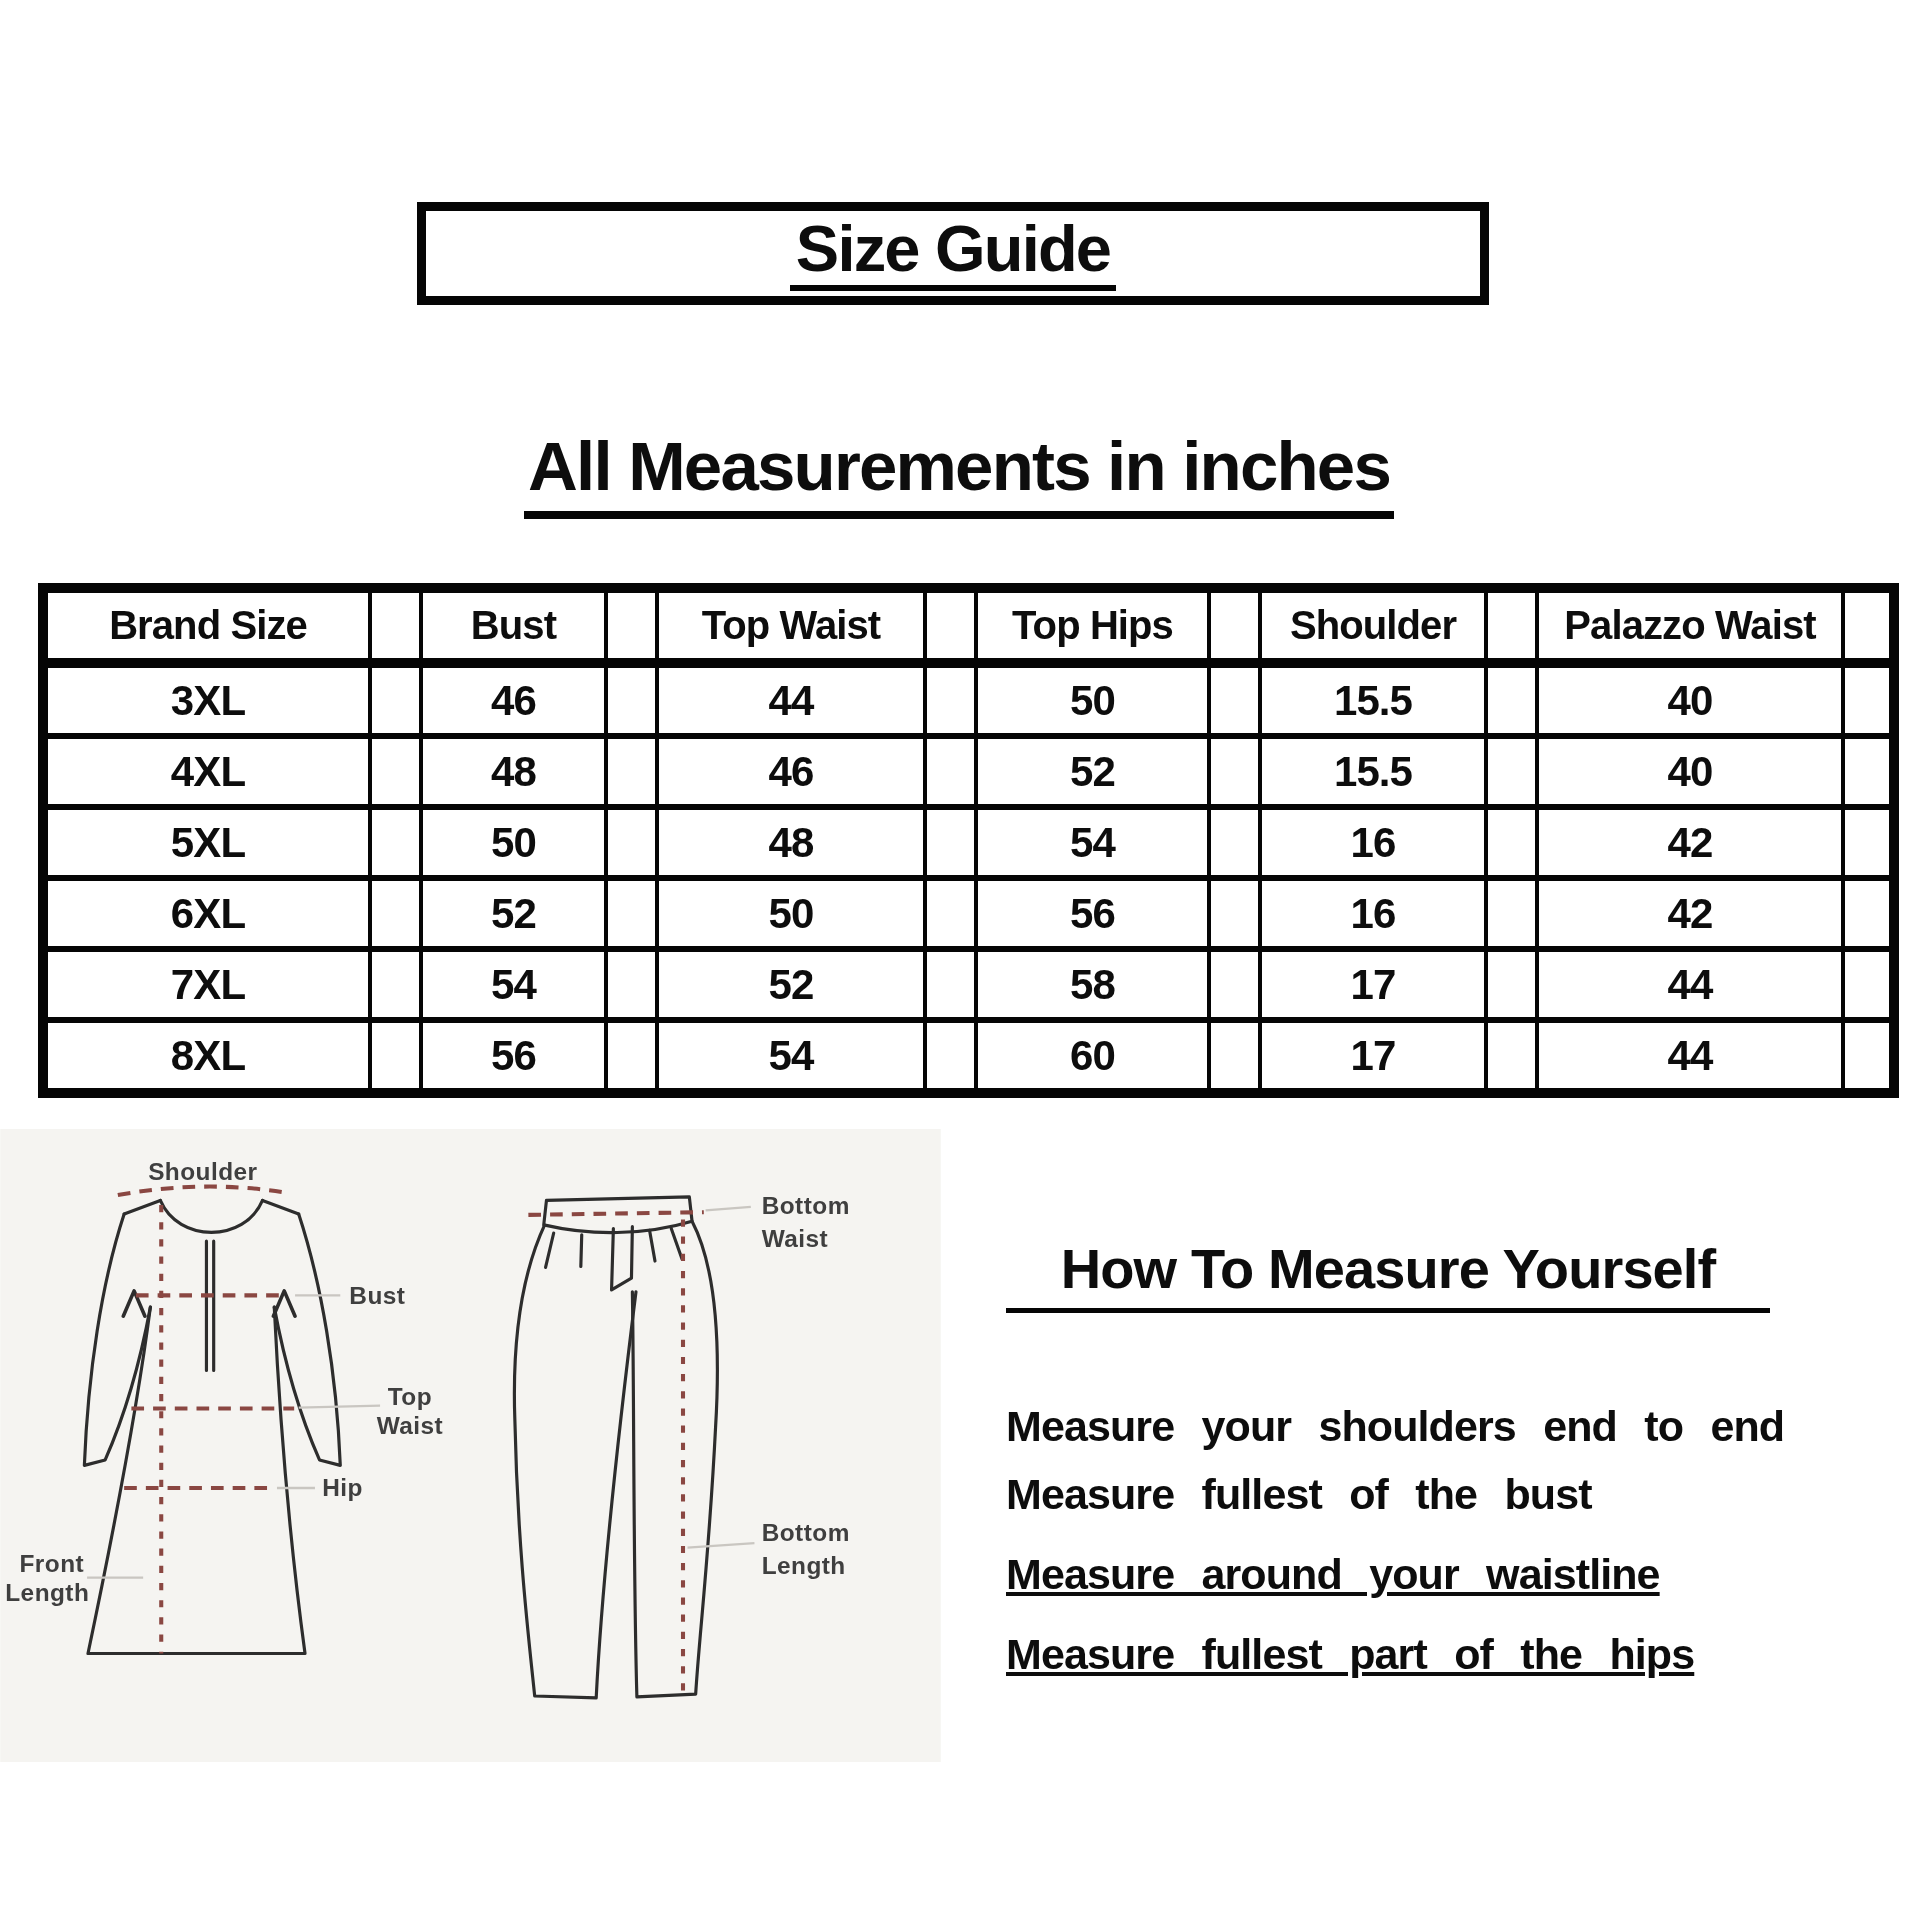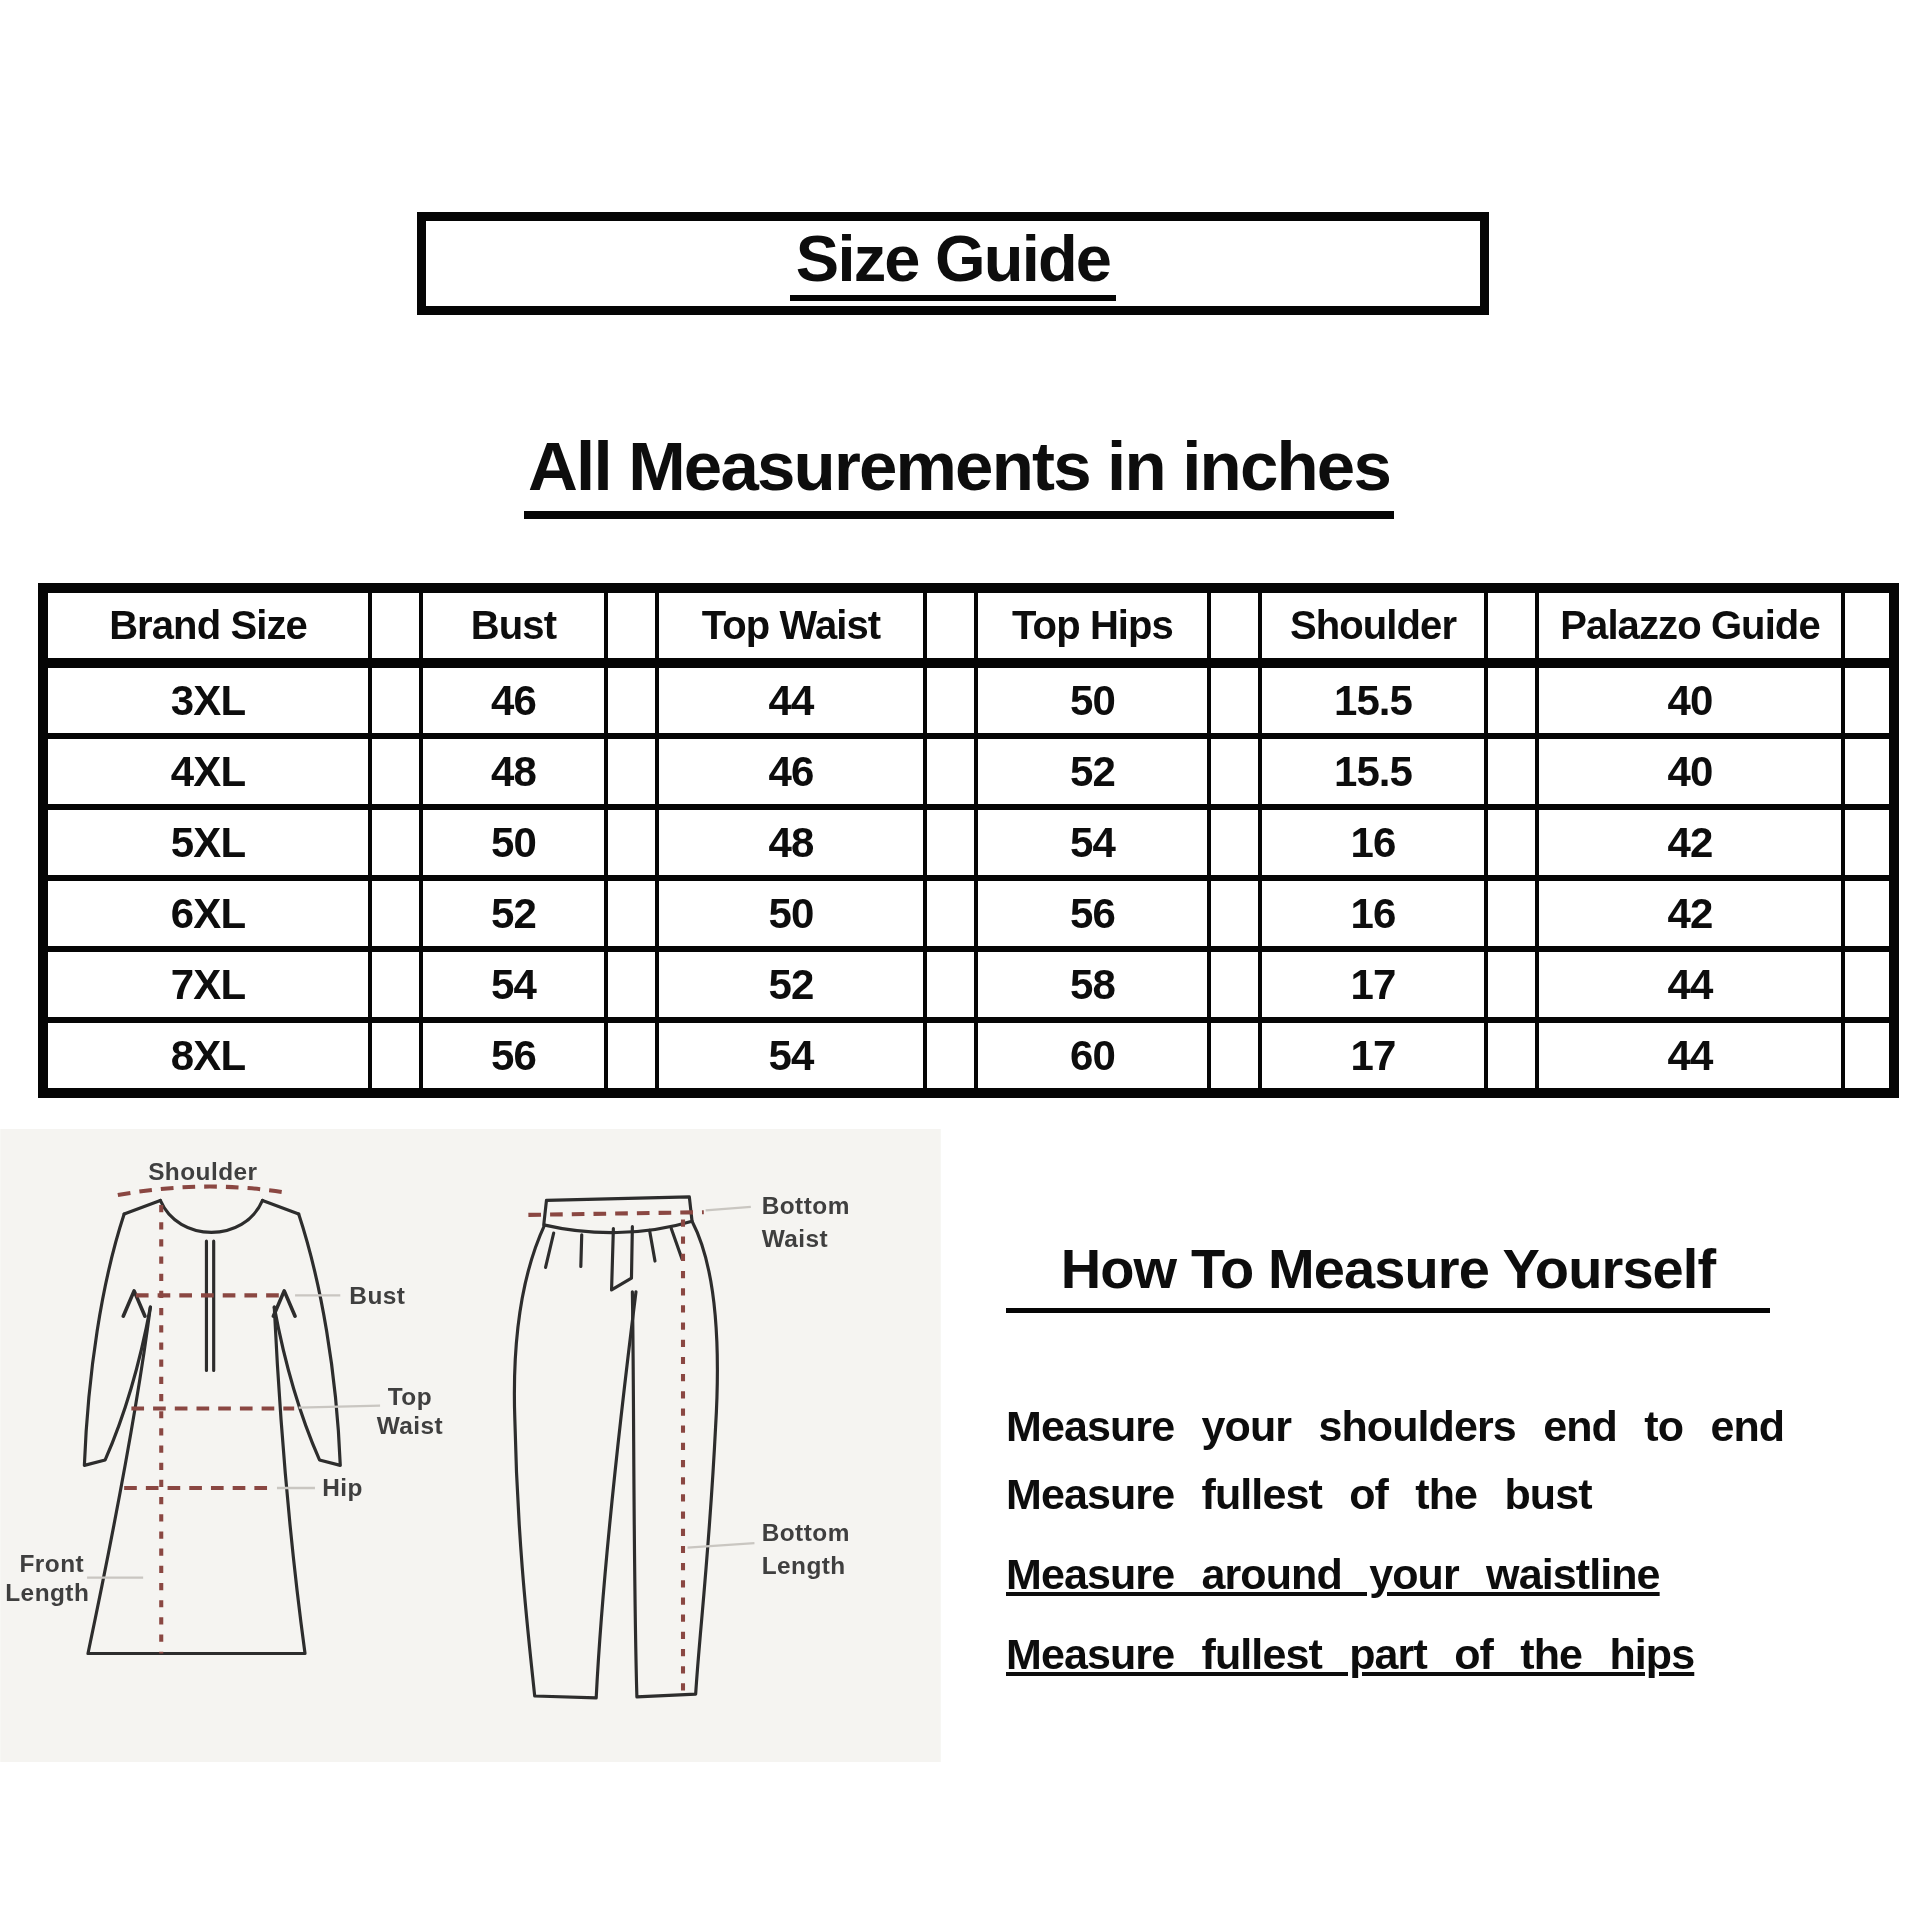--- a/index.html
+++ b/index.html
@@ -2,21 +2,21 @@
 <html style="font-size:14.5px"><head>
 <meta charset="utf-8">
 <style>
   html,body{margin:0;padding:0;background:#ffffff;}
   body{
     width:1925px;height:1925px;position:relative;overflow:hidden;
     font-family:"Liberation Sans","DejaVu Sans",sans-serif;color:#0d0d0d;
   }
   
   .title-box{
-    position:absolute;left:417px;top:212px;width:1072px;height:103px;
+    position:absolute;left:417px;top:202px;width:1072px;height:103px;
     border:9px solid #050505;box-sizing:border-box;
     display:flex;align-items:center;justify-content:center;background:#fff;
   }
   .title-text{
     font-size:65px;font-weight:bold;letter-spacing:-1.8px;
     border-bottom:6.3px solid #050505;padding:0 5.4px 3.6px 5.4px;line-height:1;
   }
   
   .subtitle-wrap{
     position:absolute;left:0;top:423px;width:1918px;text-align:center;
@@ -93,21 +93,21 @@
         <th>Brand Size</th>
         <th></th>
         <th>Bust</th>
         <th></th>
         <th>Top Waist</th>
         <th></th>
         <th>Top Hips</th>
         <th></th>
         <th>Shoulder</th>
         <th></th>
-        <th>Palazzo Guide</th>
+        <th>Palazzo Waist</th>
         <th></th>
       </tr>
   </thead>
   <tbody id="size-table-body">
       <tr>
         <td>3XL</td>
         <td></td>
         <td>46</td>
         <td></td>
         <td>44</td>

